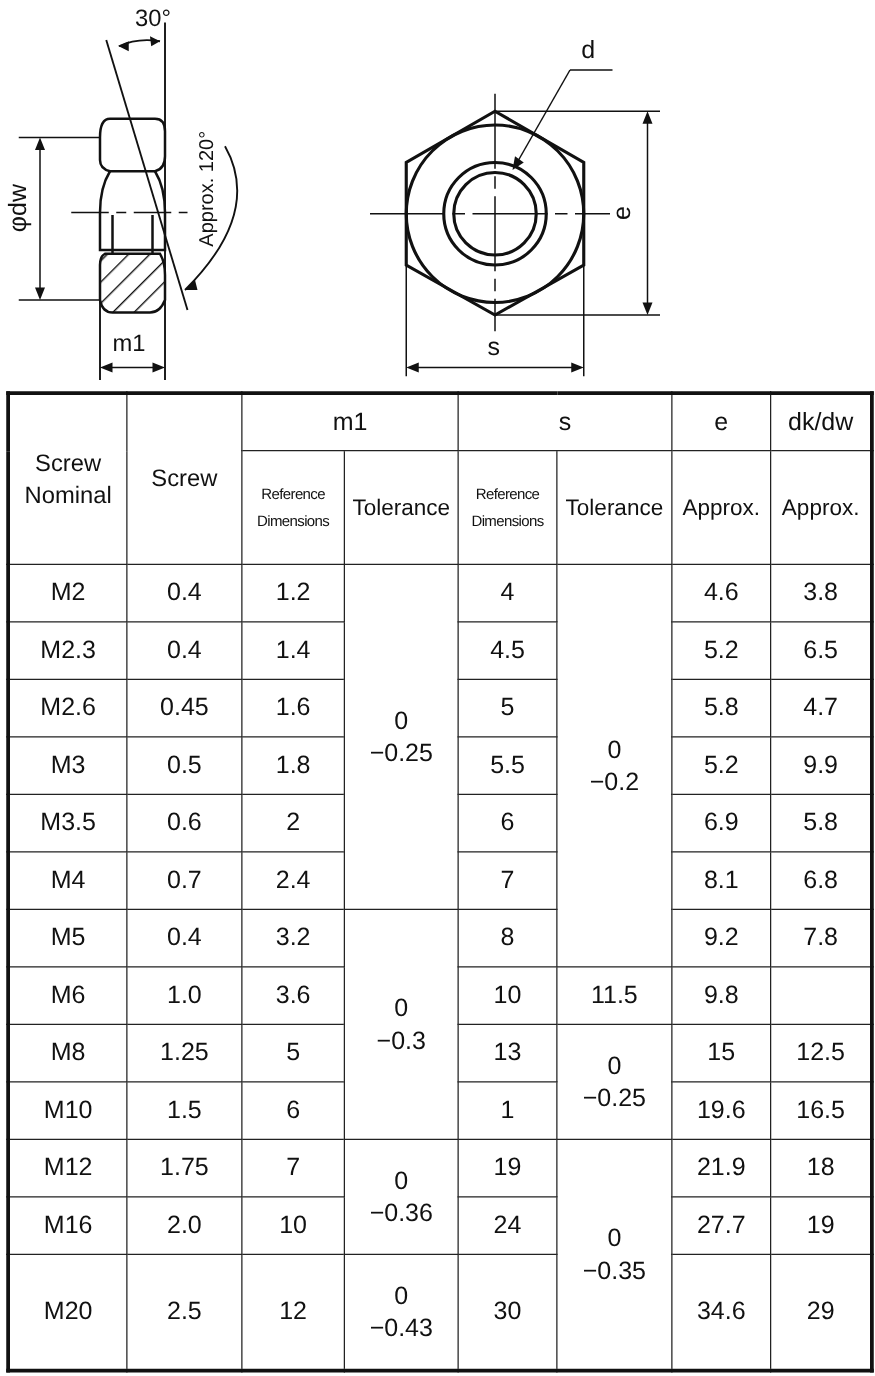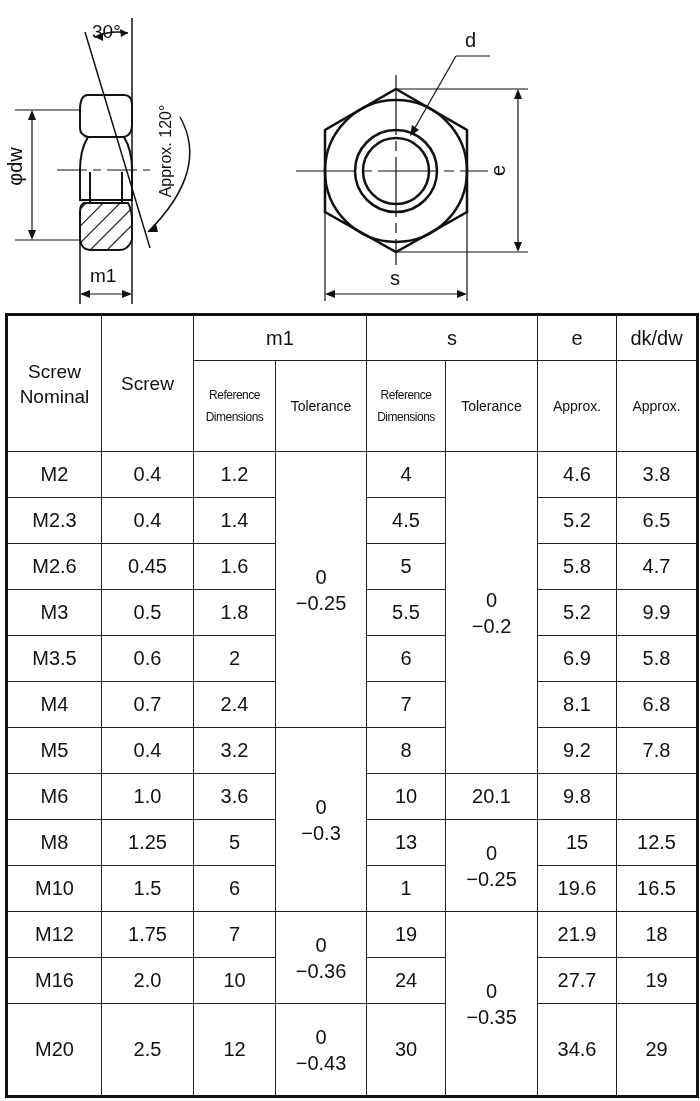--- a/index.html
+++ b/index.html
@@ -3,21 +3,21 @@
 <meta charset="utf-8">
 <style>
   html,body{margin:0;padding:0;background:#ffffff;}
   body{width:700px;height:1101px;position:relative;overflow:hidden;font-family:"Liberation Sans",sans-serif;color:#111;}
   .drawing{position:absolute;left:0;top:0;width:700px;height:310px;}
   .drawing svg{position:absolute;left:0;top:0;}
   .dim-label{position:absolute;font-family:"Liberation Sans",sans-serif;color:#111;white-space:nowrap;}
   table.spec{position:absolute;left:5px;top:313px;width:691px;height:783px;border-collapse:collapse;table-layout:fixed;border:3px solid #111;}
   table.spec td, table.spec th{border:1.5px solid #222;text-align:center;vertical-align:middle;padding:0;font-weight:normal;}
   th.h-top{height:44px;font-size:20px;}
-  th.h-sub{height:90px;font-size:14px;}
+  th.h-sub{height:90px;font-size:18px;}
   th.h-sub.small{font-size:12px;line-height:22px;letter-spacing:-0.5px;}
   th.h-main{font-size:19px;line-height:25px;}
   td{font-size:20px;height:45px;}
   td.nom{font-weight:bold;}
   td.tol{font-size:20px;line-height:26px;}
   .tol-hi,.tol-lo{display:block;}
   tr.tall td{height:91px;}
 </style>
 </head>
 <body>
@@ -69,21 +69,21 @@
       <line x1="467" y1="212" x2="467" y2="301" stroke-width="1.2"></line>
       <line x1="328" y1="294" x2="464" y2="294" stroke-width="1.2"></line>
       <polygon points="325,294 335,290 335,298" fill="#111" stroke="none"></polygon>
       <polygon points="467,294 457,290 457,298" fill="#111" stroke="none"></polygon>
       <line x1="456" y1="56" x2="490" y2="56" stroke-width="1.2"></line>
       <line x1="456" y1="56" x2="412" y2="133" stroke-width="1.2"></line>
       <polygon points="410,136 412,125 419,130" fill="#111" stroke="none"></polygon>
     </g>
   </svg>
 
-  <span class="dim-label" style="left:92px;top:5px;font-size:19px;margin-top:16px;">30°</span>
+  <span class="dim-label" style="left:108px;top:5px;font-size:19px;">30°</span>
   <span class="dim-label" style="left:120px;top:142px;font-size:16px;transform:rotate(-90deg);transform-origin:center;">Approx. 120°</span>
   <span class="dim-label" style="left:-4px;top:155px;font-size:20px;transform:rotate(-90deg);">φdw</span>
   <span class="dim-label" style="left:90px;top:265px;font-size:19px;">m1</span>
   <span class="dim-label" style="left:465px;top:29px;font-size:20px;">d</span>
   <span class="dim-label" style="left:493px;top:159px;font-size:20px;transform:rotate(-90deg);">e</span>
   <span class="dim-label" style="left:390px;top:267px;font-size:20px;">s</span>
 </div>
 
 <table class="spec">
   <colgroup>
@@ -198,21 +198,21 @@
       <td>8</td>
       <td>9.2</td>
       <td>7.8</td>
     </tr>
 
     <tr>
       <td class="nom">M6</td>
       <td>1.0</td>
       <td>3.6</td>
       <td>10</td>
-      <td>20.1</td>
+      <td>11.5</td>
       <td>9.8</td>
     </tr>
 
     <tr>
       <td class="nom">M8</td>
       <td>1.25</td>
       <td>5</td>
       <td>13</td>
       <td rowspan="2" class="tol">
         <span class="tol-hi">0</span>

